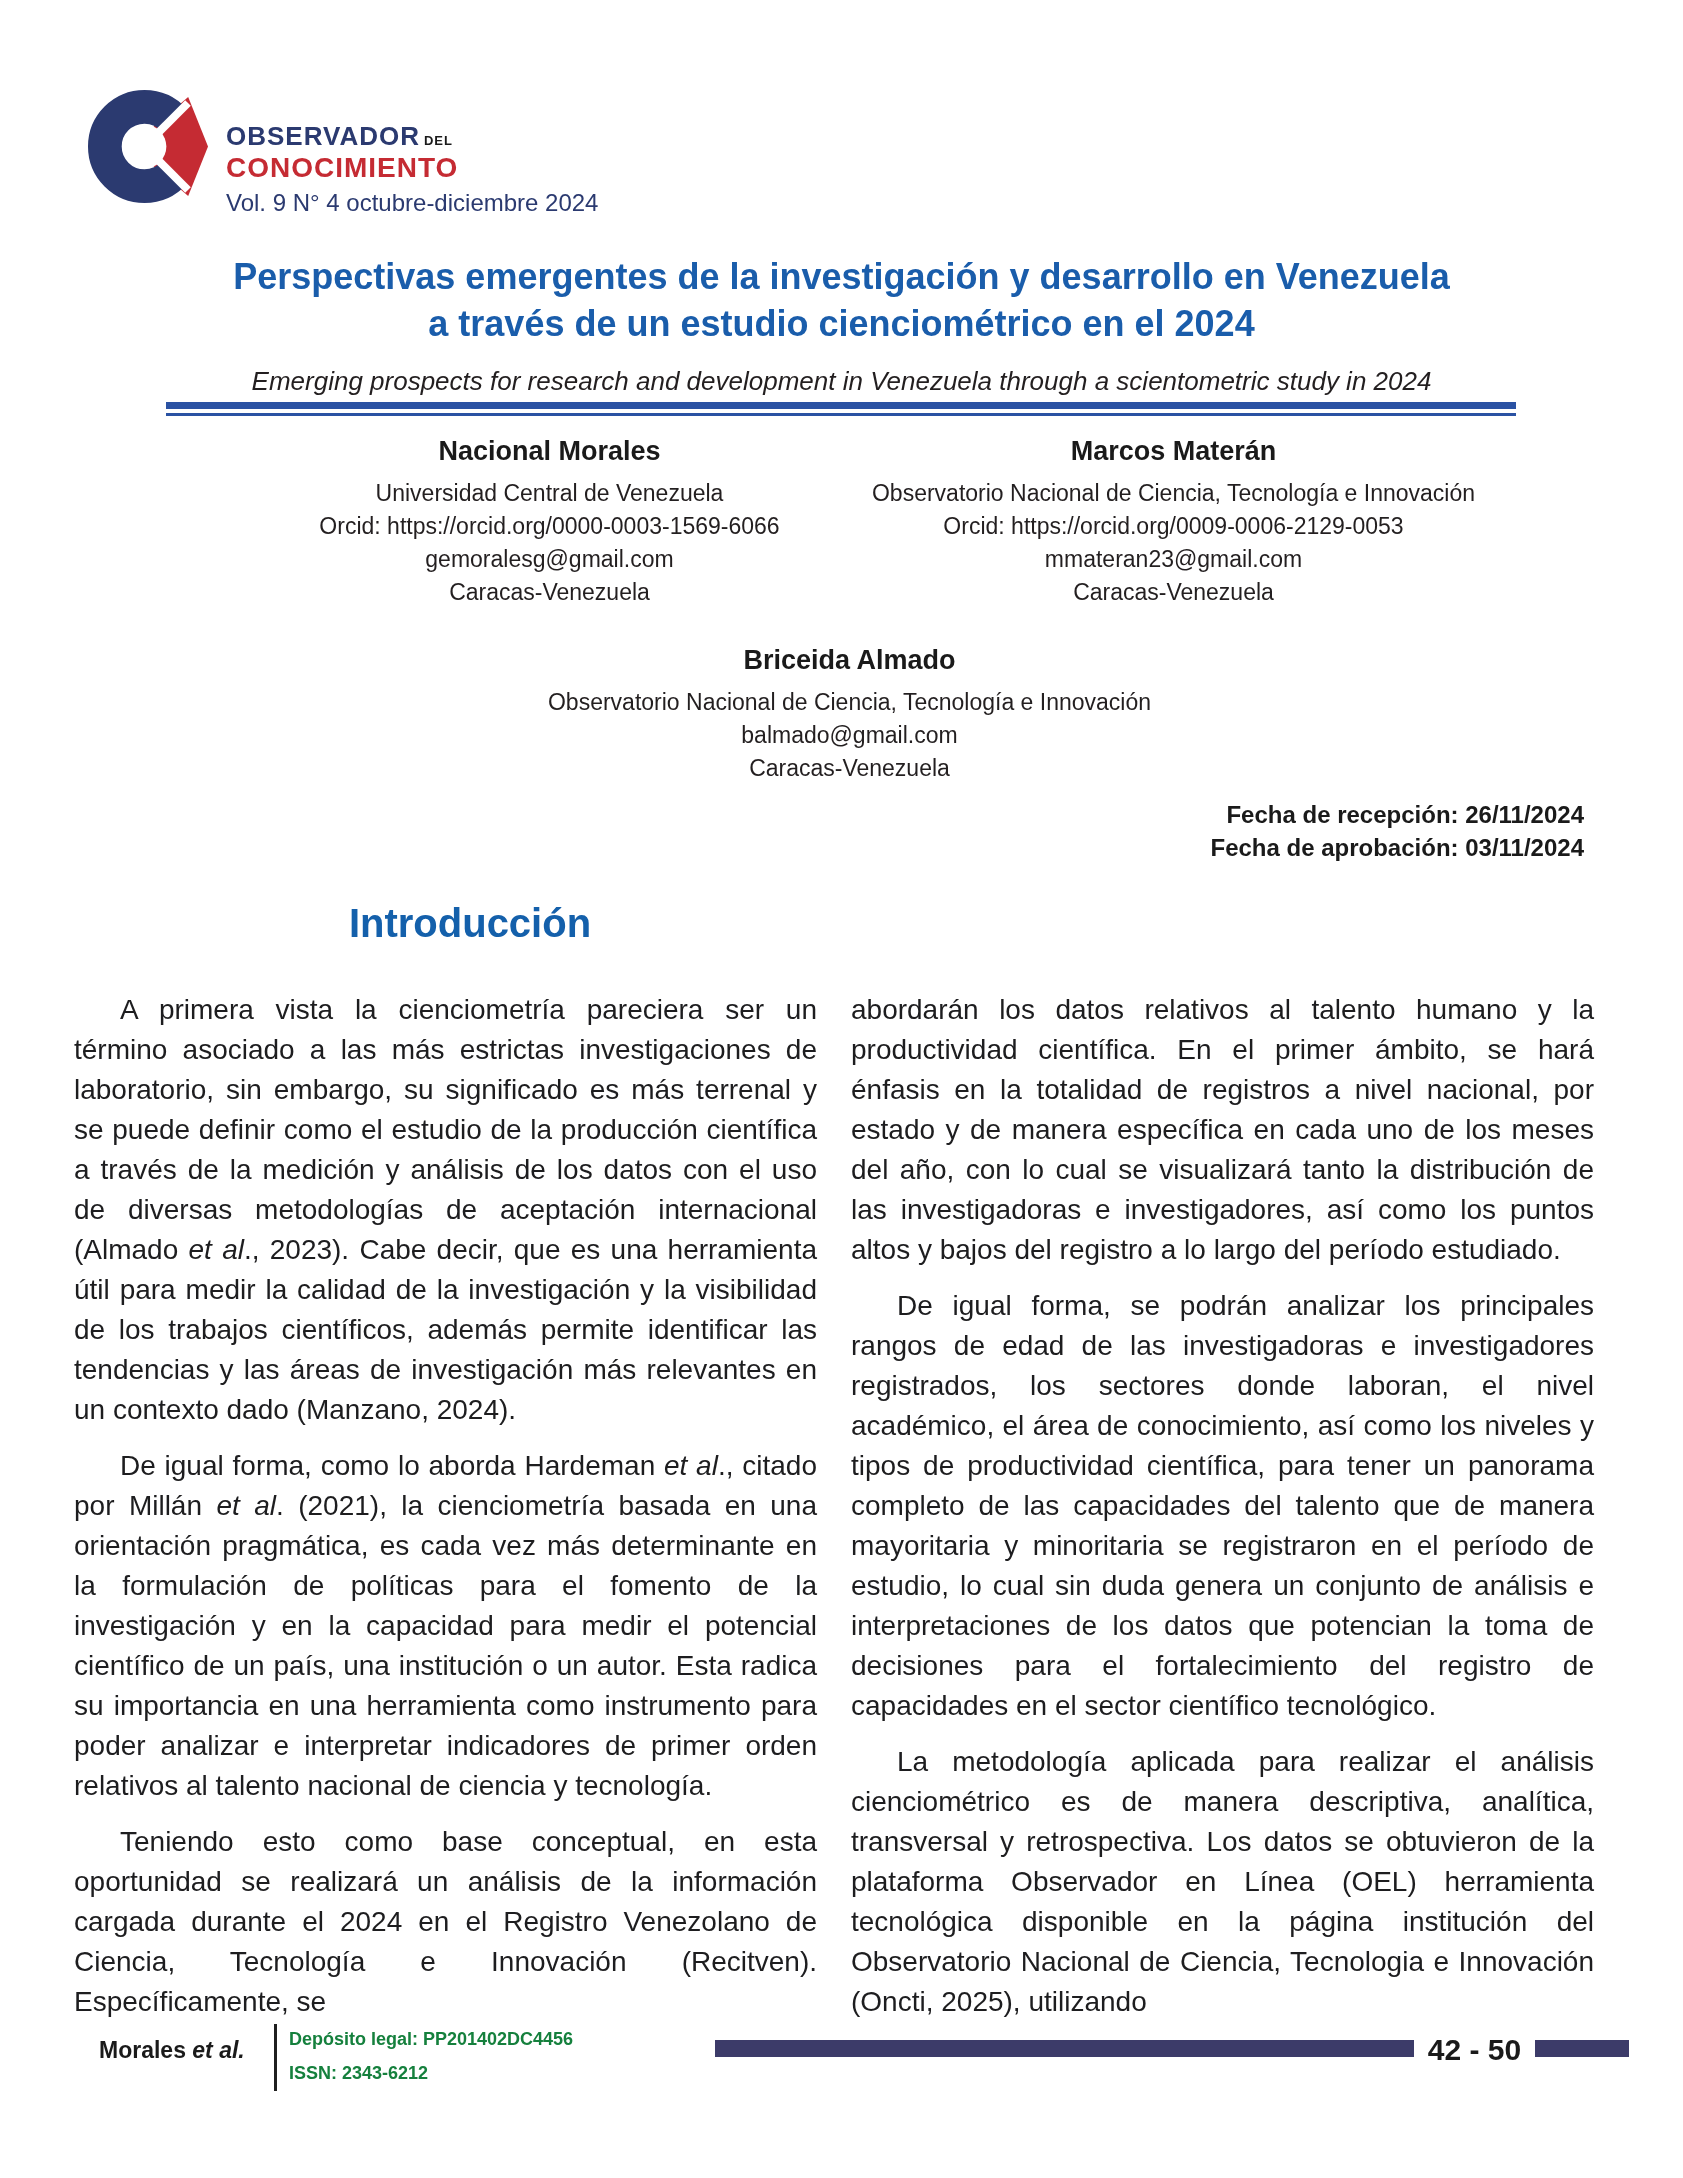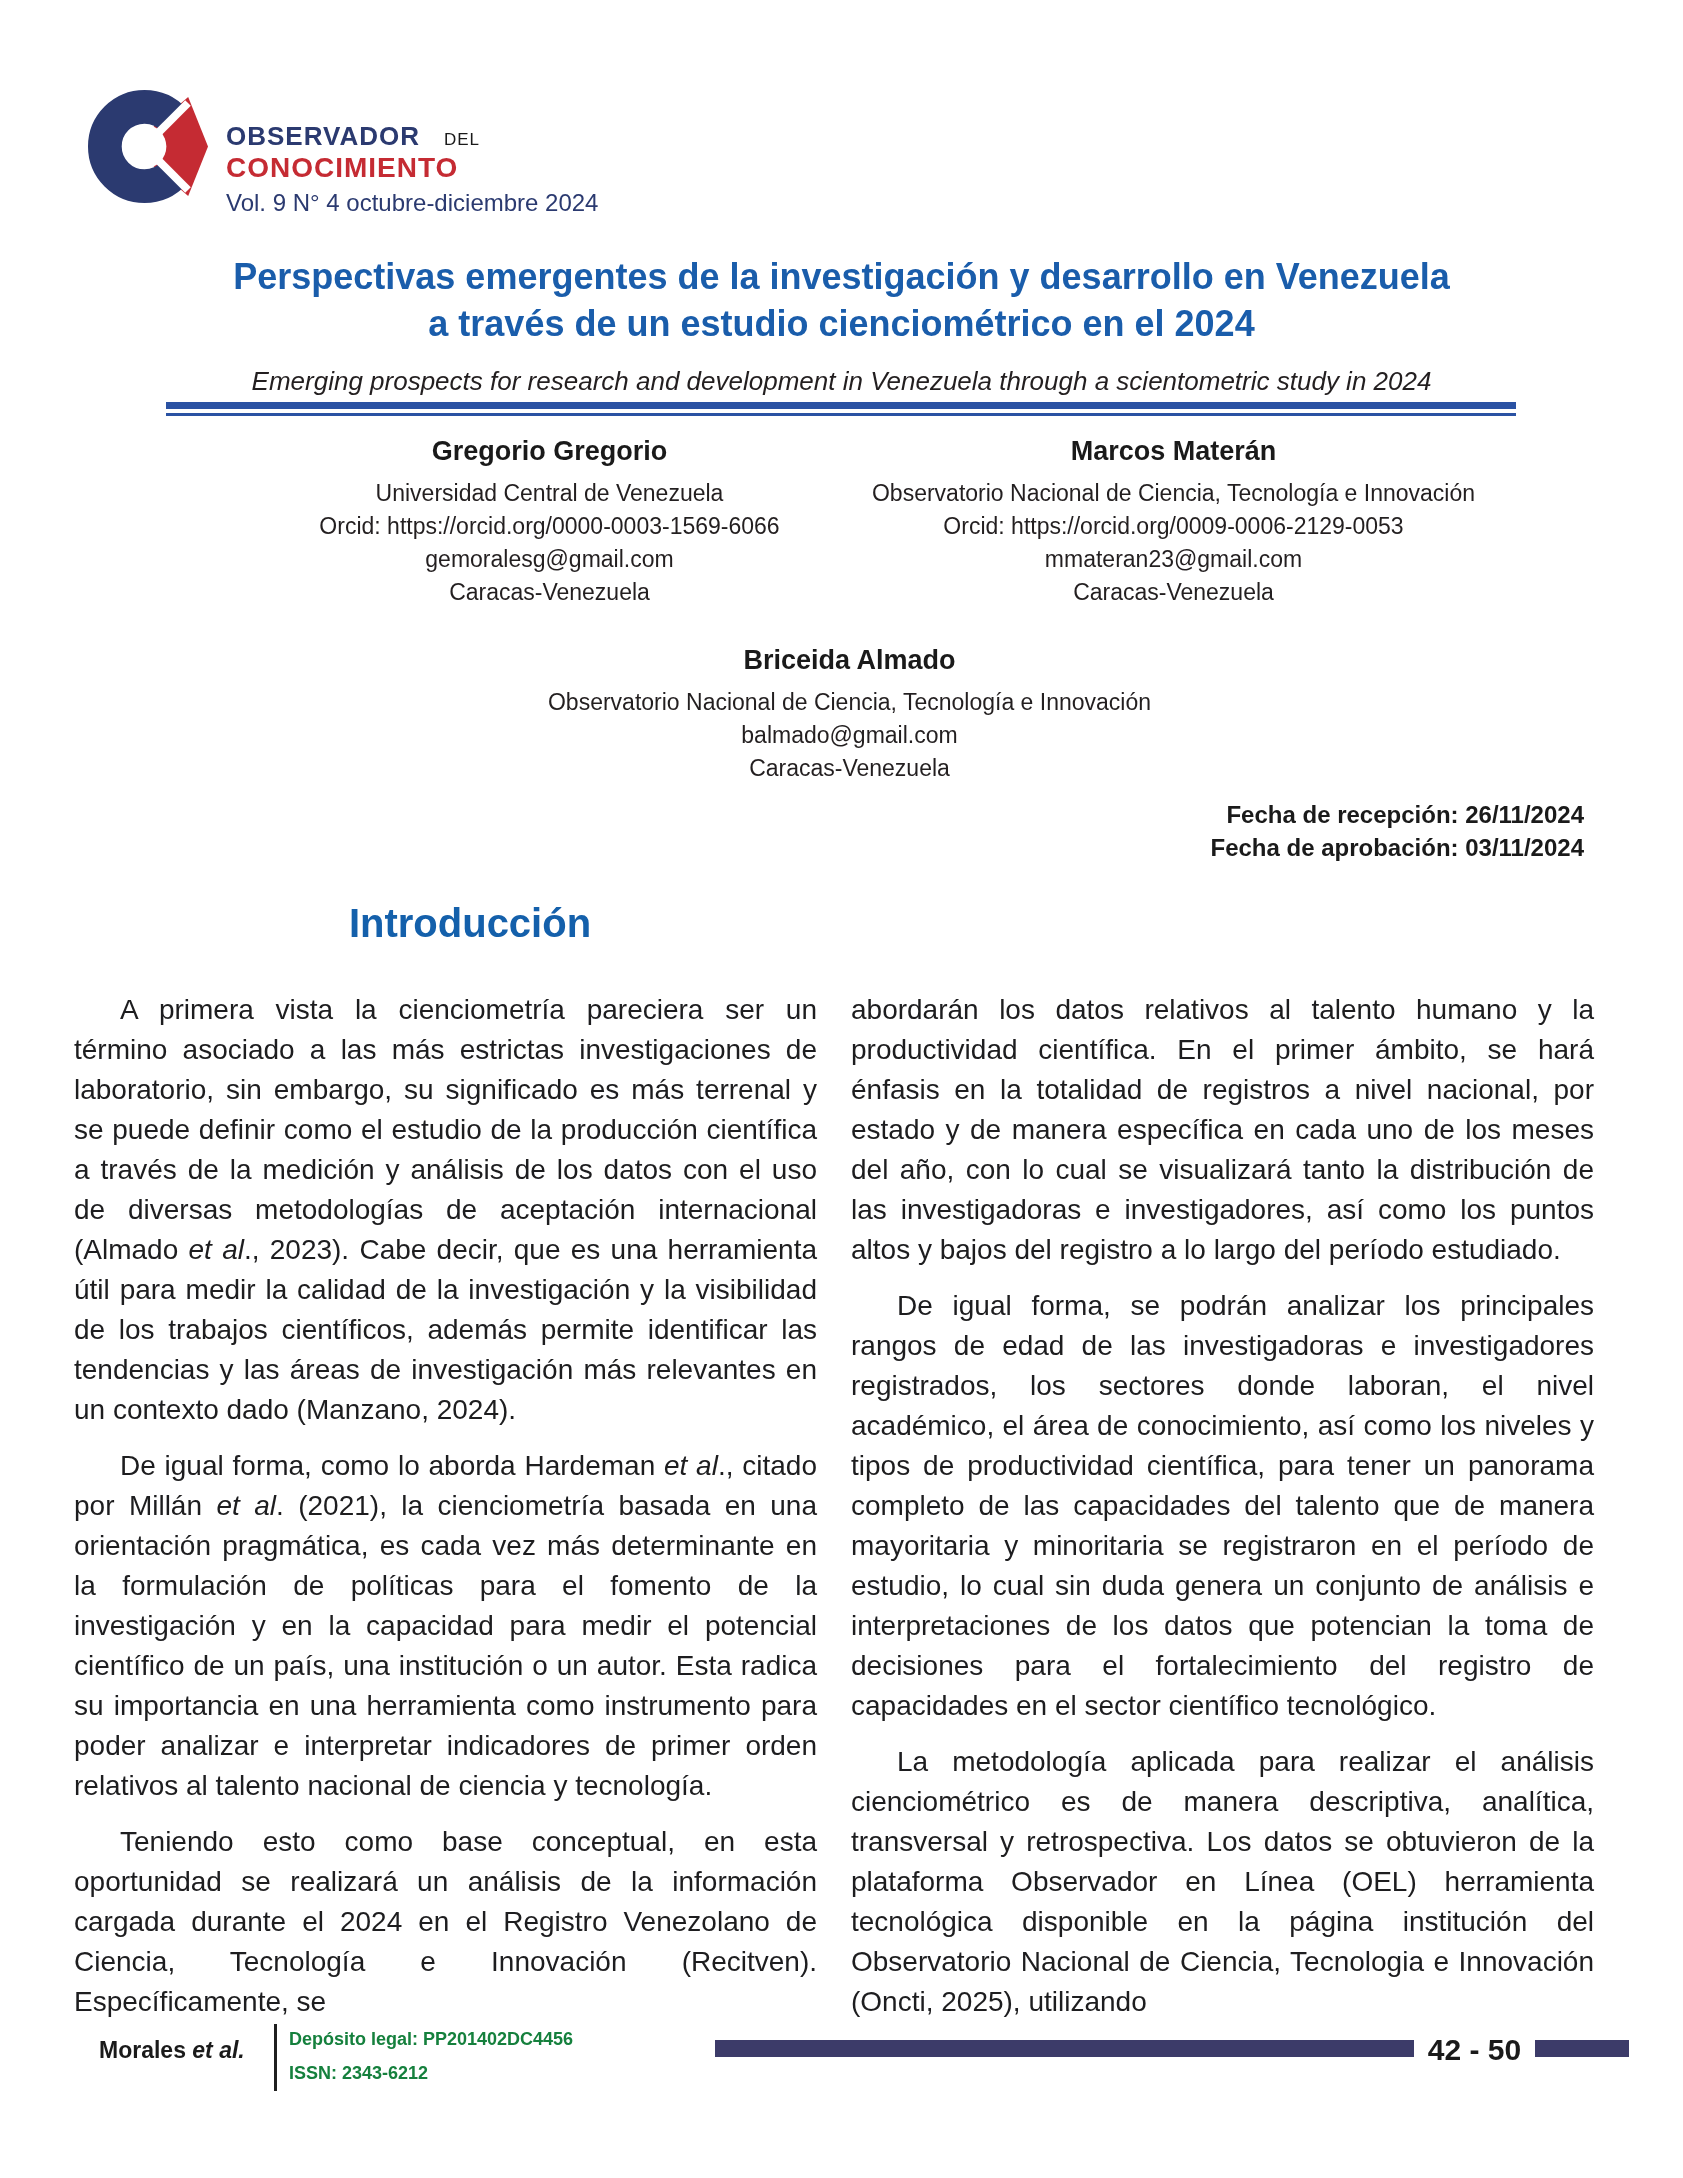--- a/index.html
+++ b/index.html
@@ -12,21 +12,21 @@
     color:#231f20;
     overflow:hidden;
   }
   .it{font-style:italic;}
   .bd{font-weight:bold;}
 
   
   .logo-mark{position:absolute;left:87px;top:85px;}
   .logo-text{position:absolute;left:226px;top:123px;line-height:1;}
   .logo-w1{font-size:26px;font-weight:bold;color:#2b3a70;letter-spacing:1px;}
-  .logo-del{font-size:17px;font-weight:normal;color:#1a1a1a;margin-left:24px;letter-spacing:1px;}
+  .logo-del{font-size:13px;font-weight:bold;color:#1a1a1a;margin-left:4px;letter-spacing:1px;}
   .logo-w2{font-size:28px;font-weight:bold;color:#c52b33;letter-spacing:1px;margin-top:5px;}
   .vol-line{font-size:24px;color:#2b3a70;margin-top:9px;letter-spacing:0;text-align:center;}
 
   
   .title{
     position:absolute;left:119px;right:119px;top:253px;
     text-align:center;font-size:36px;font-weight:bold;line-height:47px;
     color:#1a5dab;margin:0;
   }
   .subtitle{
@@ -96,21 +96,21 @@
   </h1>
 
   <div class="subtitle">Emerging prospects for research and development in Venezuela through a scientometric study in 2024</div>
 
   <div class="rule-wrap">
     <div class="rule-thick"></div>
     <div class="rule-thin"></div>
   </div>
 
   <div class="author author1">
-    <div class="name">Gregorio Gregorio</div>
+    <div class="name">Nacional Morales</div>
     <div class="line">Universidad Central de Venezuela</div>
     <div class="line">Orcid: https://orcid.org/0000-0003-1569-6066</div>
     <div class="line">gemoralesg@gmail.com</div>
     <div class="line">Caracas-Venezuela</div>
   </div>
 
   <div class="author author2">
     <div class="name">Marcos Materán</div>
     <div class="line">Observatorio Nacional de Ciencia, Tecnología e Innovación</div>
     <div class="line">Orcid: https://orcid.org/0009-0006-2129-0053</div>

